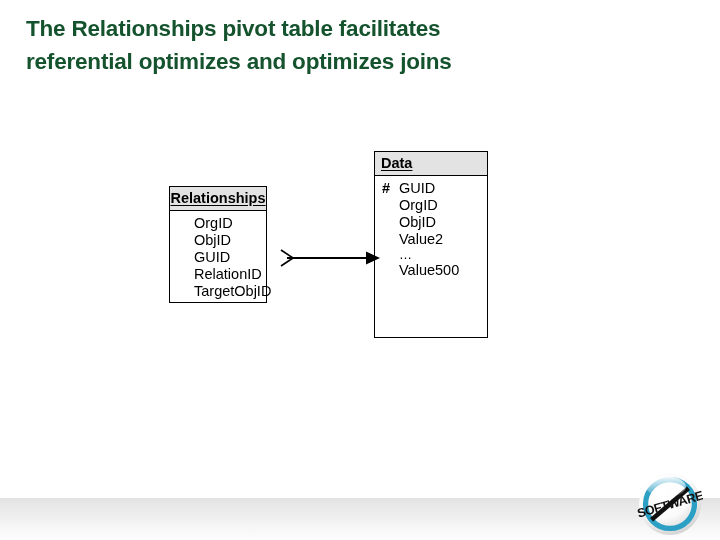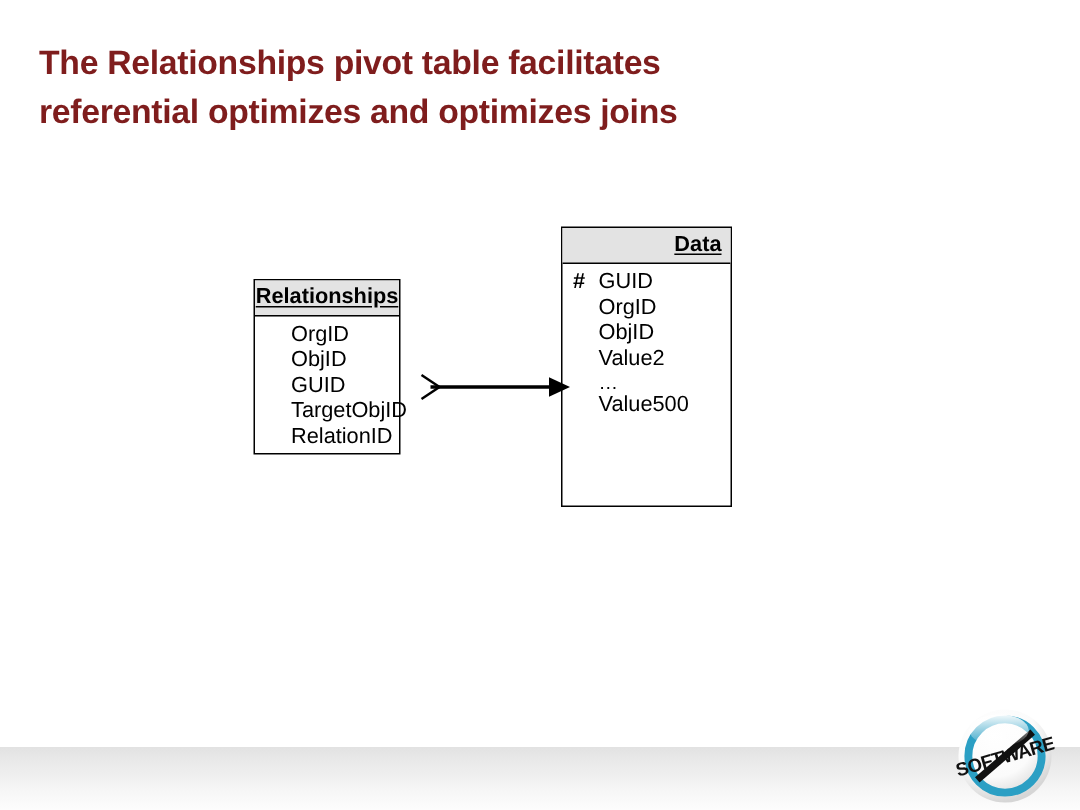--- a/index.html
+++ b/index.html
@@ -13,26 +13,26 @@
     position: relative;
     overflow: hidden;
     font-family: "Liberation Sans", sans-serif;
     -webkit-font-smoothing: none;
   }
 
   
   #slide-title {
     position: absolute;
     left: 26px;
-    top: 25px;
+    top: 12px;
     width: 600px;
     font-size: 22.5px;
     font-weight: bold;
     line-height: 33px;
-    color: #7f1d1d;
+    color: #14532d;
     letter-spacing: -0.2px;
   }
   #slide-title .title-line {
     display: block;
     white-space: nowrap;
   }
 
   
   #er-diagram {
     position: absolute;
@@ -51,21 +51,21 @@
   .entity-header {
     background: #e3e3e3;
     border-bottom: 1.5px solid #000000;
     box-sizing: border-box;
     padding: 1px 6px 2px 6px;
     height: 24px;
     display: flex;
     align-items: center;
   }
   .entity-header.center { justify-content: center; }
-  .entity-header.left   { justify-content: flex-end; }
+  .entity-header.left   { justify-content: flex-start; }
   .entity-title {
     font-size: 14.5px;
     font-weight: bold;
     color: #000000;
     text-decoration: underline;
     text-underline-offset: 2px;
     white-space: nowrap;
   }
   .entity-fields {
     padding: 4px 0 5px 0;
@@ -153,22 +153,22 @@
 <div id="er-diagram">
 
   <div class="entity-box" id="entity-relationships">
     <div class="entity-header center">
       <span class="entity-title">Relationships</span>
     </div>
     <div class="entity-fields">
       <span class="entity-field">OrgID</span>
       <span class="entity-field">ObjID</span>
       <span class="entity-field">GUID</span>
+      <span class="entity-field">RelationID</span>
       <span class="entity-field">TargetObjID</span>
-      <span class="entity-field">RelationID</span>
     </div>
   </div>
 
   <div class="entity-box" id="entity-data">
     <div class="entity-header left">
       <span class="entity-title">Data</span>
     </div>
     <div class="entity-fields">
       <span class="entity-field"><span class="key-mark">#</span><span>GUID</span></span>
       <span class="entity-field">OrgID</span>

